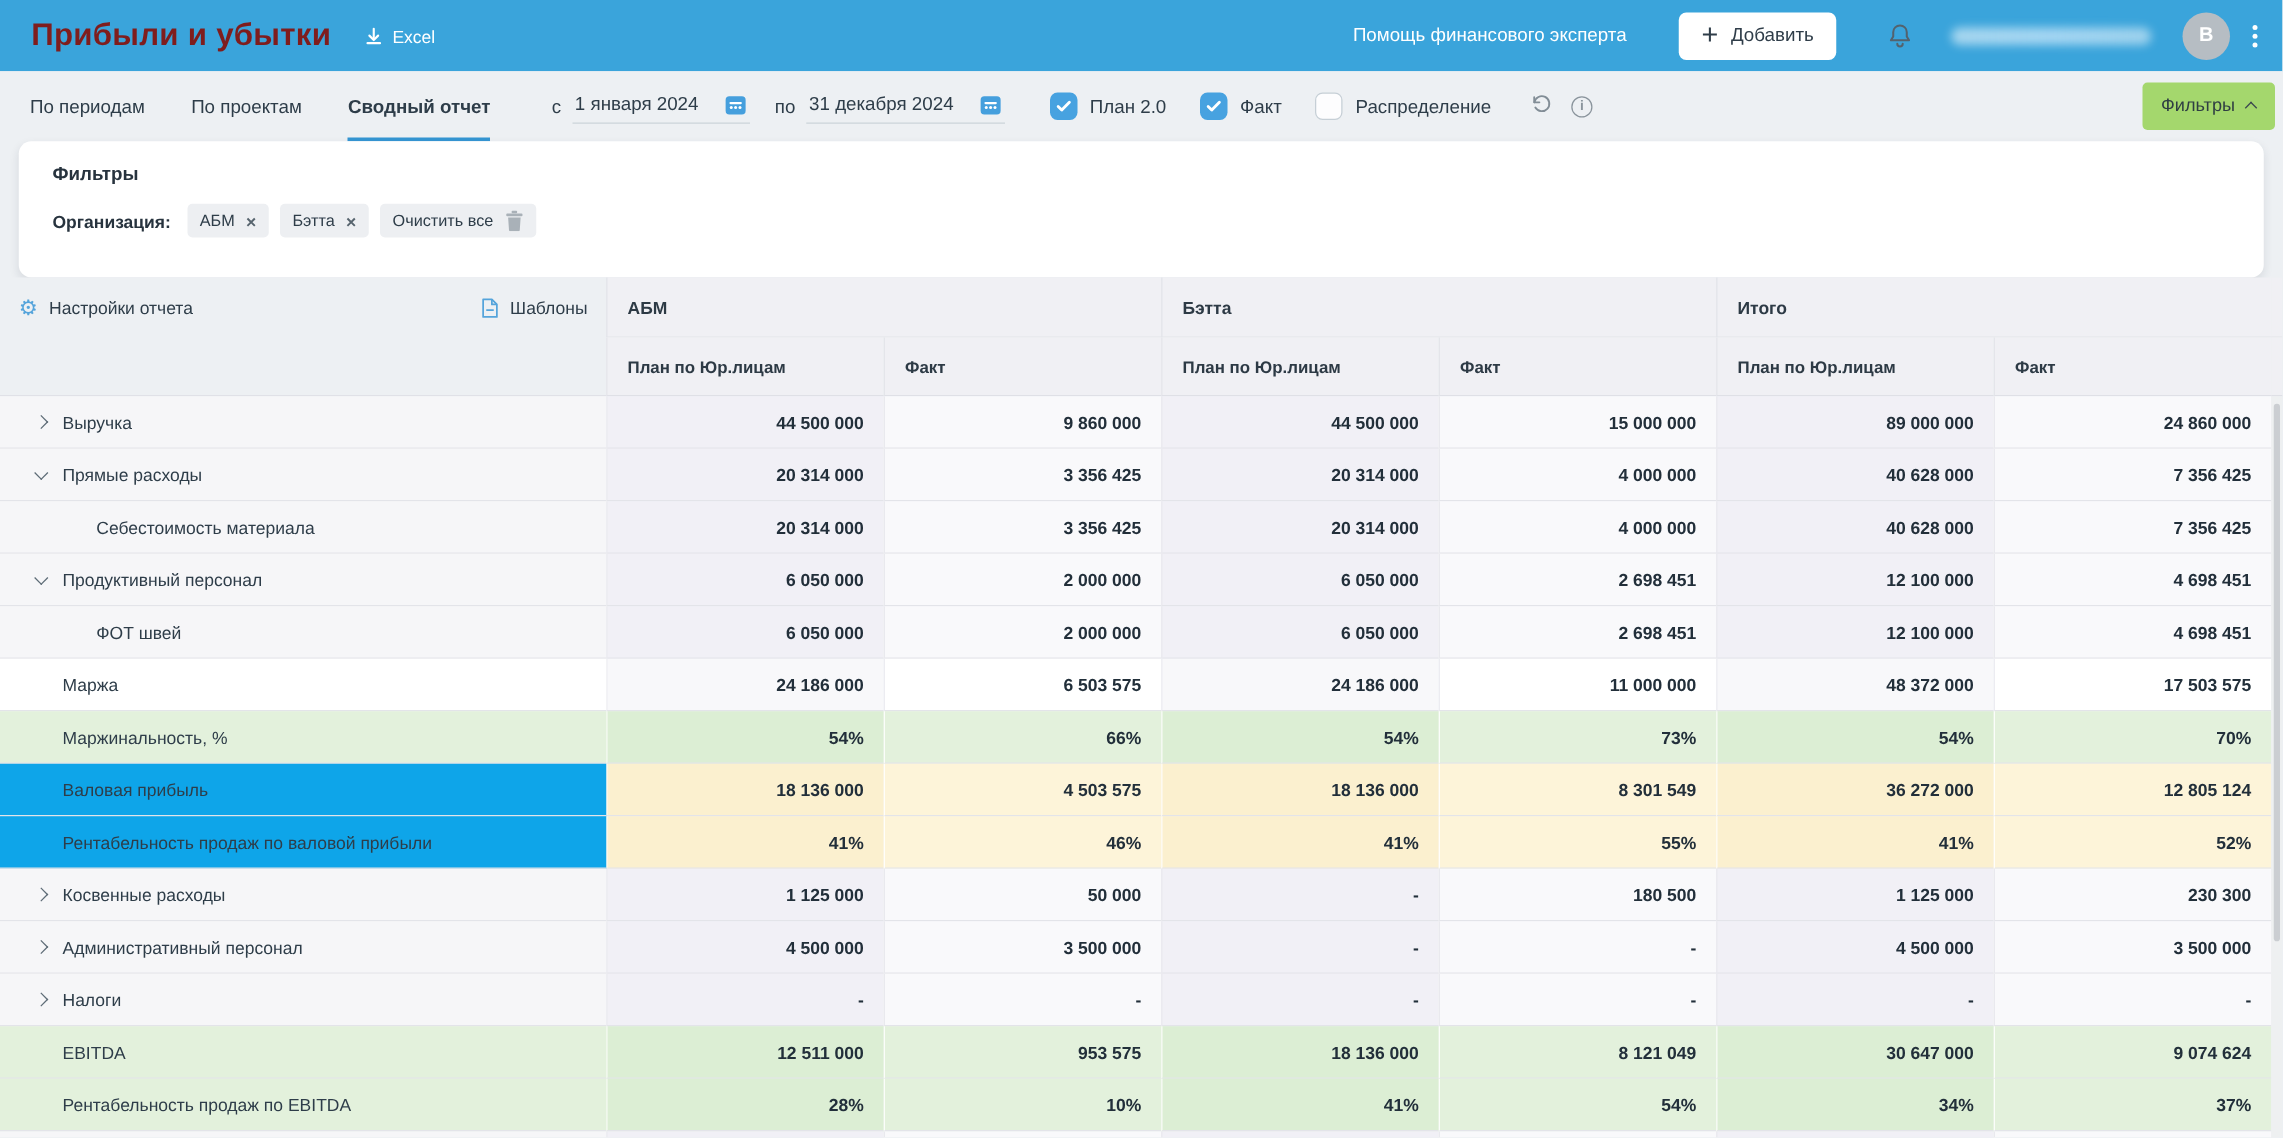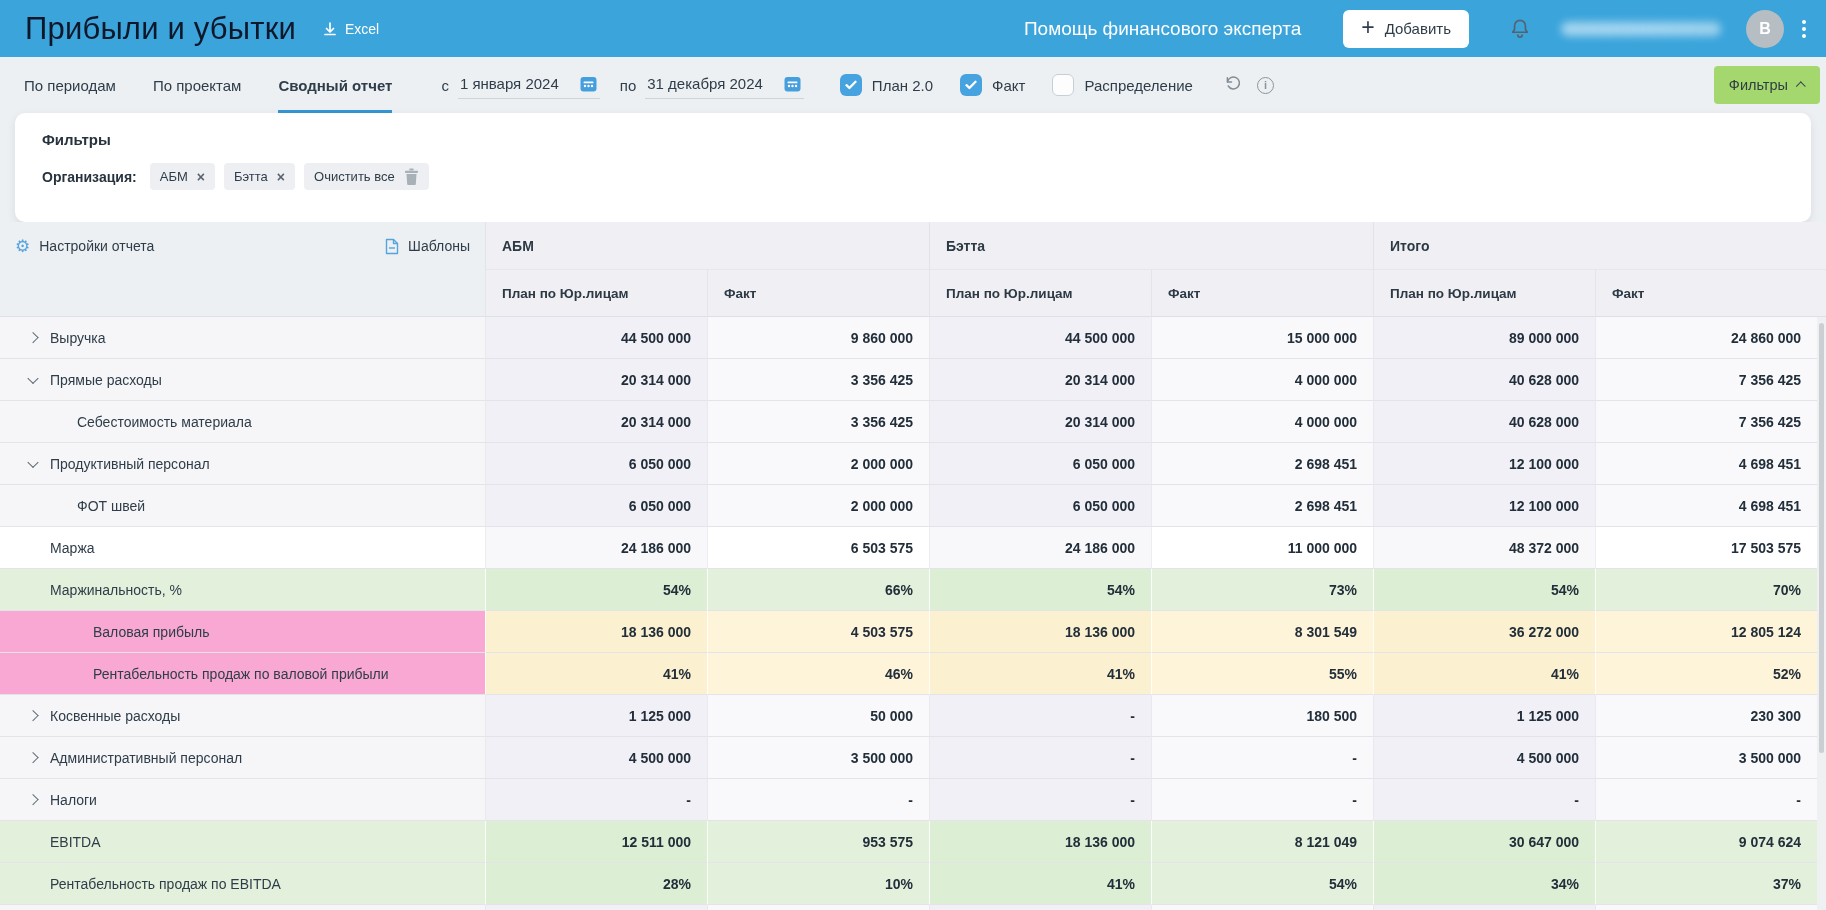--- a/index.html
+++ b/index.html
@@ -9,25 +9,25 @@
     font-family:"Liberation Sans","DejaVu Sans",sans-serif;
     background:#edf0f3;
     color:#2e3d49;
   }
 
   
   .topbar {
     position:absolute; top:0; left:0; width:1826px; height:57px;
     background:#3aa4db; display:flex; align-items:center; padding:0 16px 0 25px;
   }
-  .page-title { color:#0f172a; font-size:31px; font-weight:normal; letter-spacing:.2px; }
+  .page-title { color:#7f1d1d; font-size:25px; font-weight:bold; letter-spacing:.2px; }
   .excel-btn { display:flex; align-items:center; gap:7px; margin-left:26px; cursor:pointer; }
   .excel-btn span { color:#fff; font-size:14px; }
   .topbar-right { margin-left:auto; display:flex; align-items:center; }
-  .help-link { color:#fff; font-size:19px; margin-right:42px; cursor:pointer; }
+  .help-link { color:#fff; font-size:15px; margin-right:42px; cursor:pointer; }
   .add-btn {
     background:#fff; border:none; border-radius:6px; height:38px; padding:0 18px;
     display:flex; align-items:center; gap:10px; font-size:15px; color:#2f3d49;
     font-family:inherit; cursor:pointer; margin-right:38px;
   }
   .add-plus { font-size:23px; font-weight:400; color:#2f3d49; line-height:1; margin-top:-2px; }
   .bell-wrap { margin-right:28px; display:flex; }
   .blur-name {
     width:160px; height:14px; border-radius:7px; margin-right:25px;
     background:linear-gradient(90deg,rgba(255,255,255,.55),rgba(220,240,255,.65),rgba(255,255,255,.5));
@@ -141,21 +141,21 @@
   
   .type-normal .cell-label { background:#f6f6f8; }
   .type-normal .cell-val.plan { background:#f1f0f6; border-left:1px solid #e9e9ee; }
   .type-normal .cell-val.fact { background:#f9f9fb; border-left:1px solid #e9e9ee; }
   .type-white .cell-label { background:#ffffff; }
   .type-white .cell-val.plan { background:#f8f8fa; border-left:1px solid #ececf1; }
   .type-white .cell-val.fact { background:#ffffff; border-left:1px solid #ececf1; }
   .type-green .cell-label { background:#e3f1dc; }
   .type-green .cell-val.plan { background:#dceed4; border-left:1px solid rgba(255,255,255,.85); }
   .type-green .cell-val.fact { background:#e3f1dc; border-left:1px solid rgba(255,255,255,.85); }
-  .type-yellow .cell-label { background:#f9a8d4;padding-left:43px; }
+  .type-yellow .cell-label { background:#0ea5e9; }
   .type-yellow .cell-val.plan { background:#fbf0cf; border-left:1px solid rgba(255,255,255,.85); }
   .type-yellow .cell-val.fact { background:#fdf4d9; border-left:1px solid rgba(255,255,255,.85); }
 
   
   .partial-row { height:5px; overflow:hidden; }
 
   
   .scroll-track {
     position:absolute; top:317px; left:1817px; width:9px; height:593px;
     background:#eef0f1;

